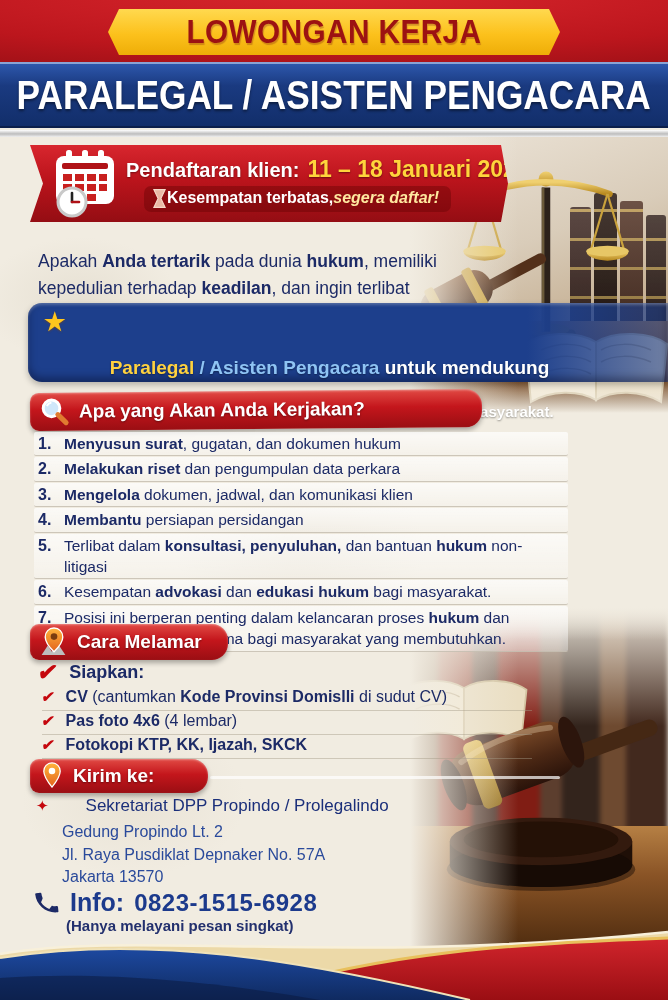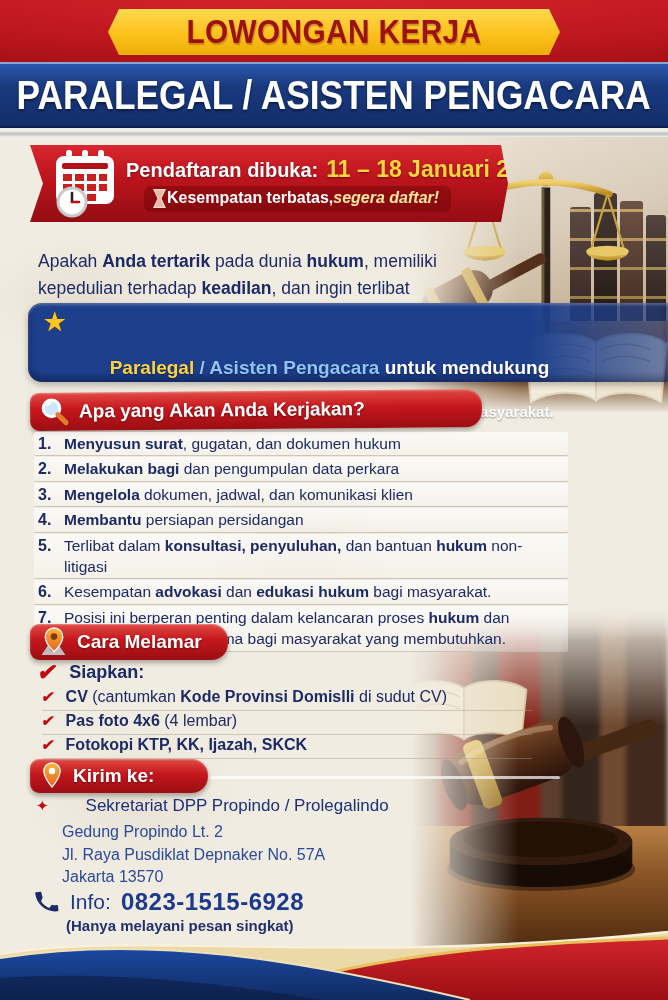--- a/index.html
+++ b/index.html
@@ -118,21 +118,21 @@
 
   
   .org-row{top:796px;left:36px;z-index:3;display:flex;align-items:baseline;gap:9px;}
   .diamond{font-size:15px;color:var(--check,#c5070d);}
   .org-t{font-size:17px;font-weight:400;color:#1b2f7a;margin-left:28px;}
   .addr{top:821px;left:62px;z-index:3;display:flex;flex-direction:column;}
   .addr div{font-size:16px;line-height:22.5px;color:var(--bluetext,#2a4a9b);}
 
   
   .info-row{top:888px;left:34px;z-index:3;display:flex;align-items:center;gap:10px;}
-  .info-label{font-size:21px;font-weight:400;color:#1c3a8c;}
+  .info-label{font-size:25px;font-weight:700;color:#1c3a8c;}
   .info-phone{font-size:24px;font-weight:700;color:#1c3a8c;letter-spacing:.5px;}
   .note{top:917px;left:66px;z-index:3;font-size:15px;font-weight:600;color:#23306e;}
 
   
   .bottom-wave{left:0;bottom:0;width:668px;height:80px;z-index:6;}
 
   .icon{flex:0 0 auto;display:block;}
 </style>
 </head>
 <body>
@@ -263,21 +263,21 @@
           <rect x="22" y="44" width="9" height="7"></rect>
           <rect x="34" y="44" width="9" height="7"></rect>
       </g>
       <circle cx="19" cy="52" r="14" fill="#fff"></circle>
       <circle cx="19" cy="52" r="14" fill="none" stroke="#c9c9c9" stroke-width="3"></circle>
       <line x1="19" y1="52" x2="19" y2="43" stroke="#222" stroke-width="2.6" stroke-linecap="round"></line>
       <line x1="19" y1="52" x2="26" y2="52" stroke="#b01217" stroke-width="2.6" stroke-linecap="round"></line>
     </svg>
     <div class="reg-text">
       <div class="reg-l1">
-        <span class="reg-open">Pendaftaran dibuka:</span>
+        <span class="reg-open">Pendaftaran klien:</span>
         <span class="reg-dates">11 – 18 Januari 2026</span>
       </div>
       <div class="reg-l2">
         <svg class="icon" width="15" height="21" viewBox="0 0 16 21">
           <path d="M2,1 L14,1 L9.5,10.5 L14,20 L2,20 L6.5,10.5 Z" fill="#e9b9a5" stroke="#f6d9c9" stroke-width="1.2"></path>
         </svg>
         <span class="reg-urg">Kesempatan terbatas,</span>
         <span class="reg-urg-em">segera daftar!</span>
       </div>
     </div>
@@ -304,21 +304,21 @@
     <span class="t">Apa yang Akan Anda Kerjakan?</span>
   </div>
 
   <div class="abs tasks">
     <div class="task-row">
       <span class="task-num">1.</span>
       <span class="task-text"><b>Menyusun surat</b><span>, gugatan, dan dokumen hukum</span></span>
     </div>
     <div class="task-row">
       <span class="task-num">2.</span>
-      <span class="task-text"><b>Melakukan bagi</b><span> dan pengumpulan data perkara</span></span>
+      <span class="task-text"><b>Melakukan riset</b><span> dan pengumpulan data perkara</span></span>
     </div>
     <div class="task-row">
       <span class="task-num">3.</span>
       <span class="task-text"><b>Mengelola</b><span> dokumen, jadwal, dan komunikasi klien</span></span>
     </div>
     <div class="task-row">
       <span class="task-num">4.</span>
       <span class="task-text"><b>Membantu</b><span> persiapan persidangan</span></span>
     </div>
     <div class="task-row">

